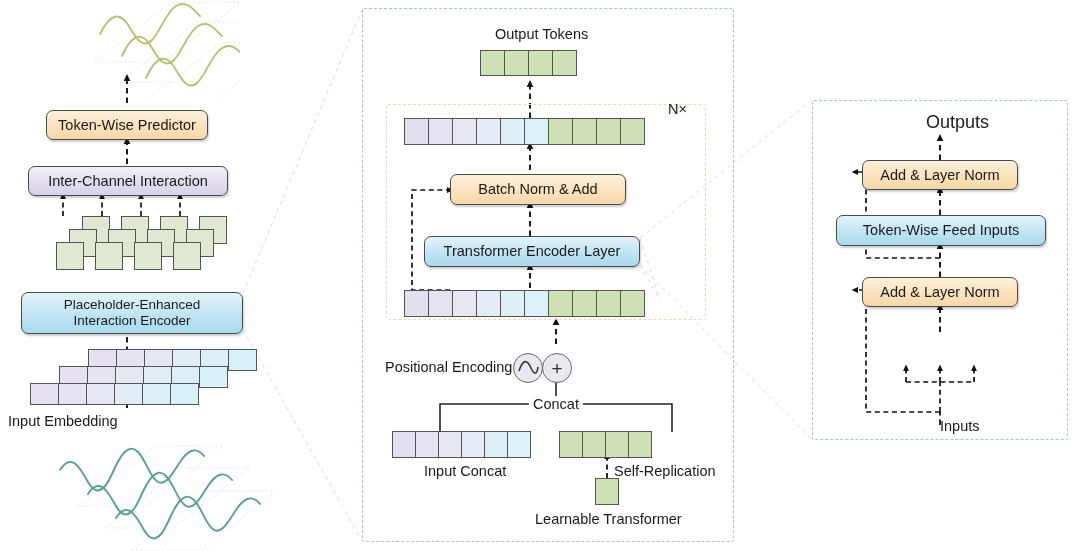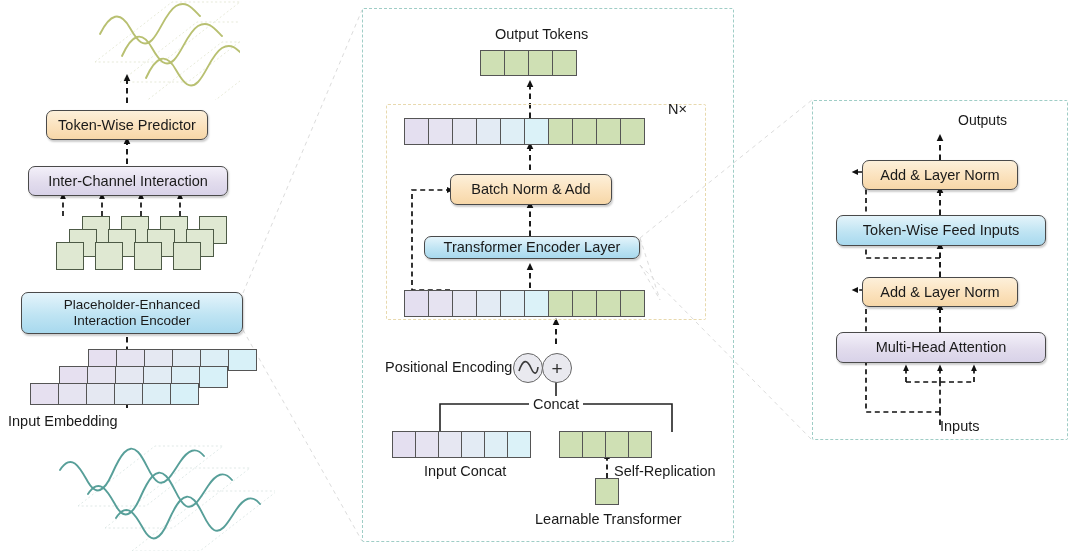--- a/index.html
+++ b/index.html
@@ -239,25 +239,25 @@
     <div class="c" style="width:25px;height:27px;background:#e6e7f2;"></div>
     <div class="c" style="width:25px;height:27px;background:#e3ebf4;"></div>
     <div class="c" style="width:25px;height:27px;background:#dfeff6;"></div>
     <div class="c" style="width:25px;height:27px;background:#dbf2f8;"></div>
     <div class="c" style="width:25px;height:27px;background:#cfe0b4;"></div>
     <div class="c" style="width:25px;height:27px;background:#cfe0b4;"></div>
     <div class="c" style="width:25px;height:27px;background:#cfe0b4;"></div>
     <div class="c" style="width:25px;height:27px;background:#cfe0b4;"></div>
   </div>
 
-  <div class="pbox orange" style="left:450px;top:174px;width:162px;height:31px;font-size:14.5px;">
+  <div class="pbox orange" style="left:450px;top:174px;width:176px;height:31px;font-size:14.5px;">
     <span>Batch Norm &amp; Add</span>
   </div>
 
-  <div class="pbox blue" style="left:424px;top:236px;width:216px;height:23px;font-size:14.5px;">
+  <div class="pbox blue" style="left:424px;top:236px;width:216px;height:31px;font-size:14.5px;">
     <span>Transformer Encoder Layer</span>
   </div>
 
   <div class="tokrow" style="left:404px;top:290px;">
     <div class="c" style="width:25px;height:27px;background:#e4dff0;"></div>
     <div class="c" style="width:25px;height:27px;background:#e6e3f1;"></div>
     <div class="c" style="width:25px;height:27px;background:#e6e7f2;"></div>
     <div class="c" style="width:25px;height:27px;background:#e3ebf4;"></div>
     <div class="c" style="width:25px;height:27px;background:#dfeff6;"></div>
     <div class="c" style="width:25px;height:27px;background:#dbf2f8;"></div>
@@ -301,33 +301,30 @@
   </div>
   <div class="lbl" style="left:614px;top:463px;font-size:14.5px;">Self-Replication</div>
 
   <div class="tokrow" style="left:595px;top:478px;">
     <div class="c" style="width:24px;height:27px;background:#cfe0b4;"></div>
   </div>
   <div class="lbl" style="left:535px;top:511px;font-size:14.5px;">Learnable Transformer</div>
 
   <div class="panel" style="left:812px;top:100px;width:256px;height:340px;"></div>
 
-  <div class="lbl" style="left:958px;top:112px;font-size:14px;">Outputs</div>
+  <div class="lbl" style="left:926px;top:112px;font-size:18px;">Outputs</div>
 
   <div class="pbox orange" style="left:862px;top:160px;width:156px;height:30px;font-size:14.5px;">
     <span>Add &amp; Layer Norm</span>
   </div>
 
   <div class="pbox blue" style="left:836px;top:215px;width:210px;height:31px;font-size:14.5px;">
     <span>Token-Wise Feed Inputs</span>
   </div>
 
   <div class="pbox orange" style="left:862px;top:277px;width:156px;height:30px;font-size:14.5px;">
     <span>Add &amp; Layer Norm</span>
   </div>
 
-  <div class="pbox purple" style="left:836px;top:332px;width:210px;height:31px;font-size:14.5px;">
-    <span>Multi-Head Attention</span>
-  </div>
 
   <div class="lbl" style="left:940px;top:418px;font-size:14.5px;">Inputs</div>
 
 </div>
 
 </body></html>

